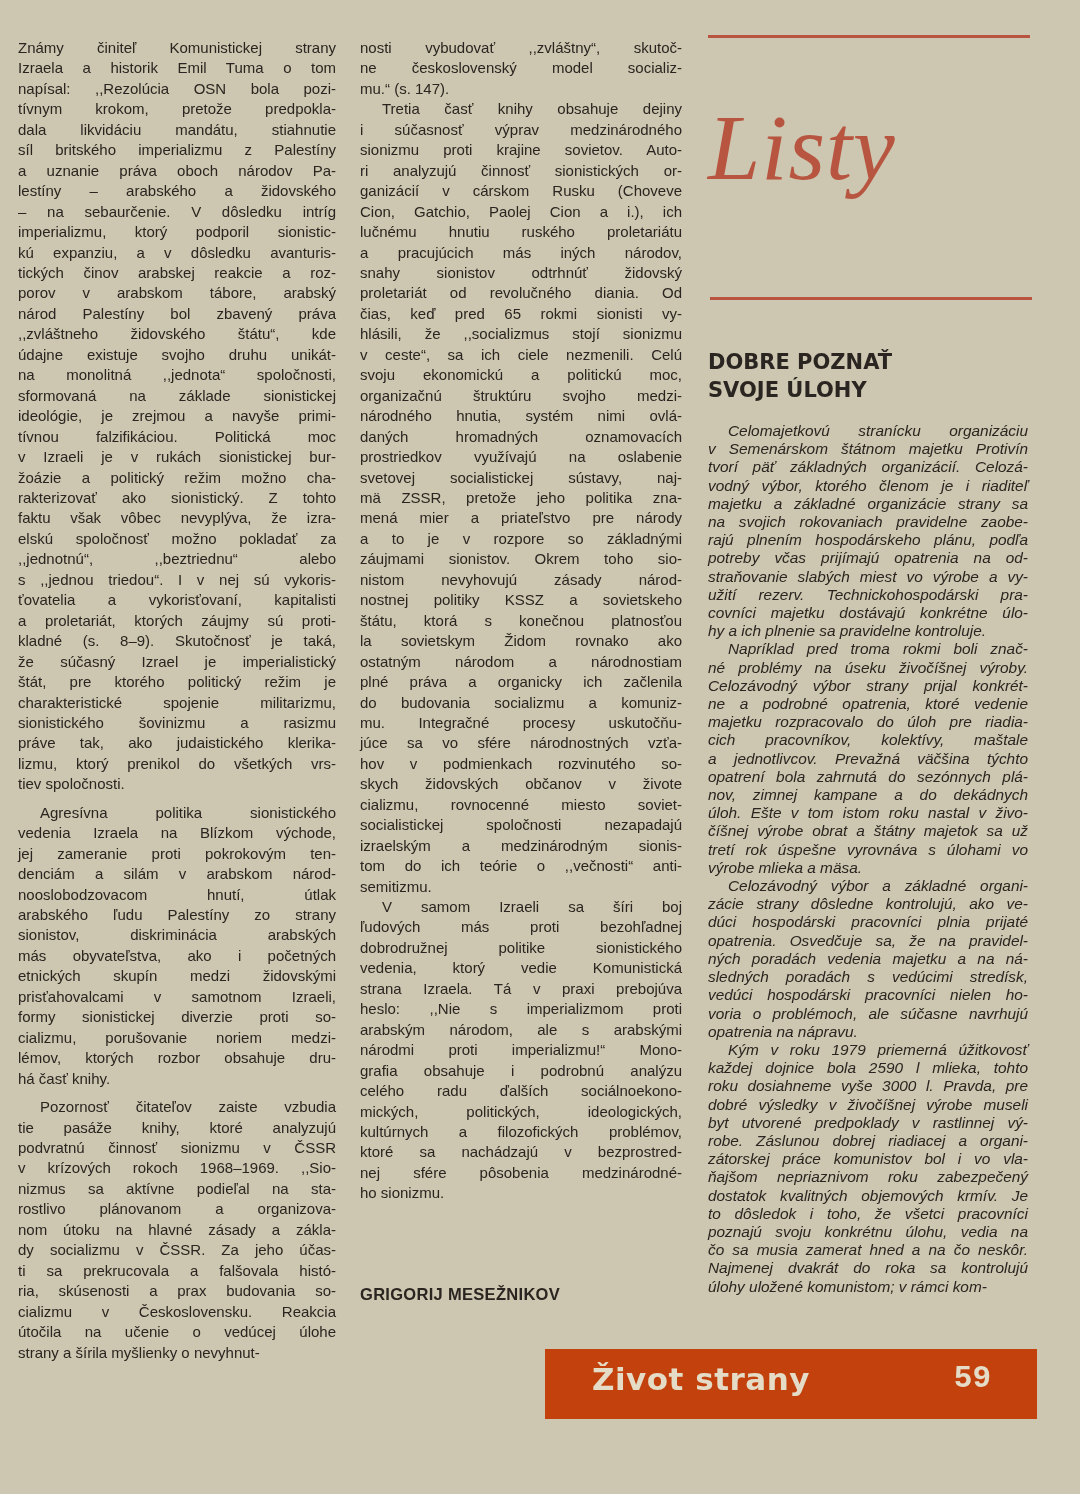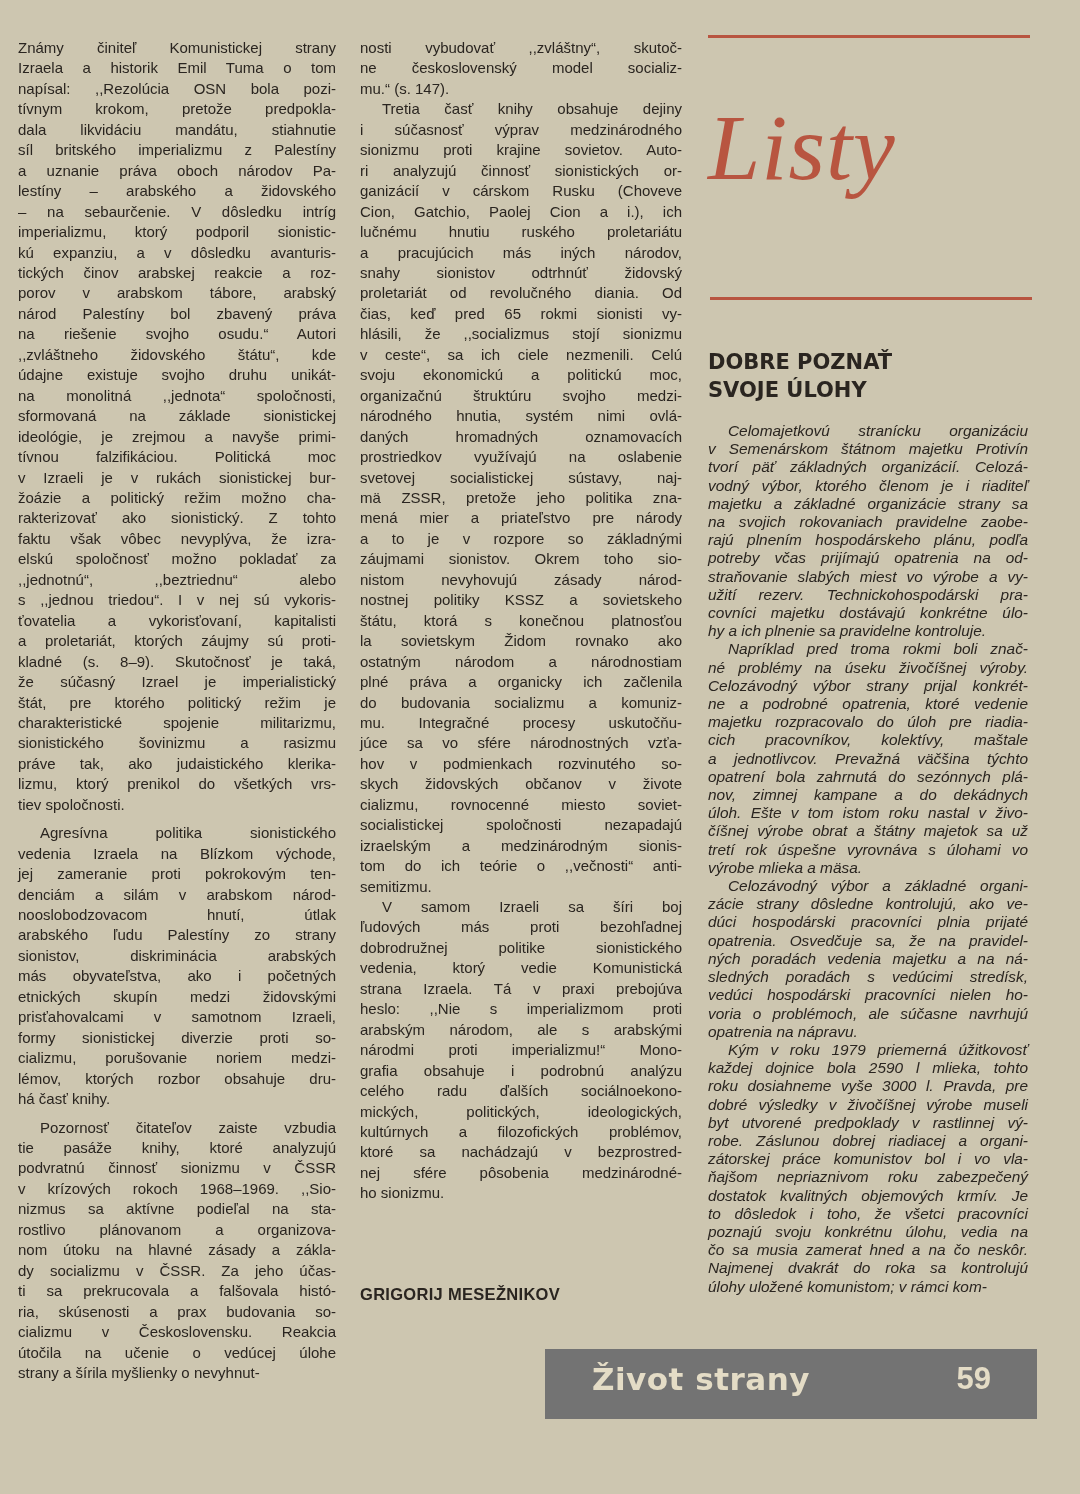--- a/index.html
+++ b/index.html
@@ -38,30 +38,30 @@
     font-family: "DejaVu Sans", sans-serif; font-weight: bold;
     font-size: 21px; line-height: 28px; color: #2a2520;
   }
   #col3 {
     position: absolute; left: 708px; top: 422px; width: 320px;
     font-style: italic; font-size: 15.4px; line-height: 18.2px;
   }
   #col3 .line.ind { padding-left: 20px; }
   .footer-bar {
     position: absolute; left: 545px; top: 1349px; width: 492px; height: 70px;
-    background: #737373;
+    background: #c2410c;
   }
   .footer-title {
     position: absolute; left: 47px; top: 12px;
     font-family: "DejaVu Sans", sans-serif; font-weight: bold;
     font-size: 31px; color: #e4dcc6; letter-spacing: 0.5px;
   }
   .footer-num {
     position: absolute; right: 46px; top: 12px;
-    font-family: Liberation Sans, sans-serif; font-weight: bold;
+    font-family: Liberation Mono, monospace; font-weight: bold;
     font-size: 31px; color: #e4dcc6;
   }
   .para-gap { display: block; height: 6px; }
 </style>
 </head>
 <body>
 
 <div id="col1" class="col">
     <div>
       <span class="line">Známy činiteľ Komunistickej strany</span>
@@ -71,21 +71,20 @@
       <span class="line">dala likvidáciu mandátu, stiahnutie</span>
       <span class="line">síl britského imperializmu z Palestíny</span>
       <span class="line">a uznanie práva oboch národov Pa-</span>
       <span class="line">lestíny – arabského a židovského</span>
       <span class="line">– na sebaurčenie. V dôsledku intríg</span>
       <span class="line">imperializmu, ktorý podporil sionistic-</span>
       <span class="line">kú expanziu, a v dôsledku avanturis-</span>
       <span class="line">tických činov arabskej reakcie a roz-</span>
       <span class="line">porov v arabskom tábore, arabský</span>
       <span class="line">národ Palestíny bol zbavený práva</span>
-      <span class="line">na riešenie svojho osudu.“ Autori</span>
       <span class="line">,,zvláštneho židovského štátu“, kde</span>
       <span class="line">údajne existuje svojho druhu unikát-</span>
       <span class="line">na monolitná ,,jednota“ spoločnosti,</span>
       <span class="line">sformovaná na základe sionistickej</span>
       <span class="line">ideológie, je zrejmou a navyše primi-</span>
       <span class="line">tívnou falzifikáciou. Politická moc</span>
       <span class="line">v Izraeli je v rukách sionistickej bur-</span>
       <span class="line">žoázie a politický režim možno cha-</span>
       <span class="line">rakterizovať ako sionistický. Z tohto</span>
       <span class="line">faktu však vôbec nevyplýva, že izra-</span>

